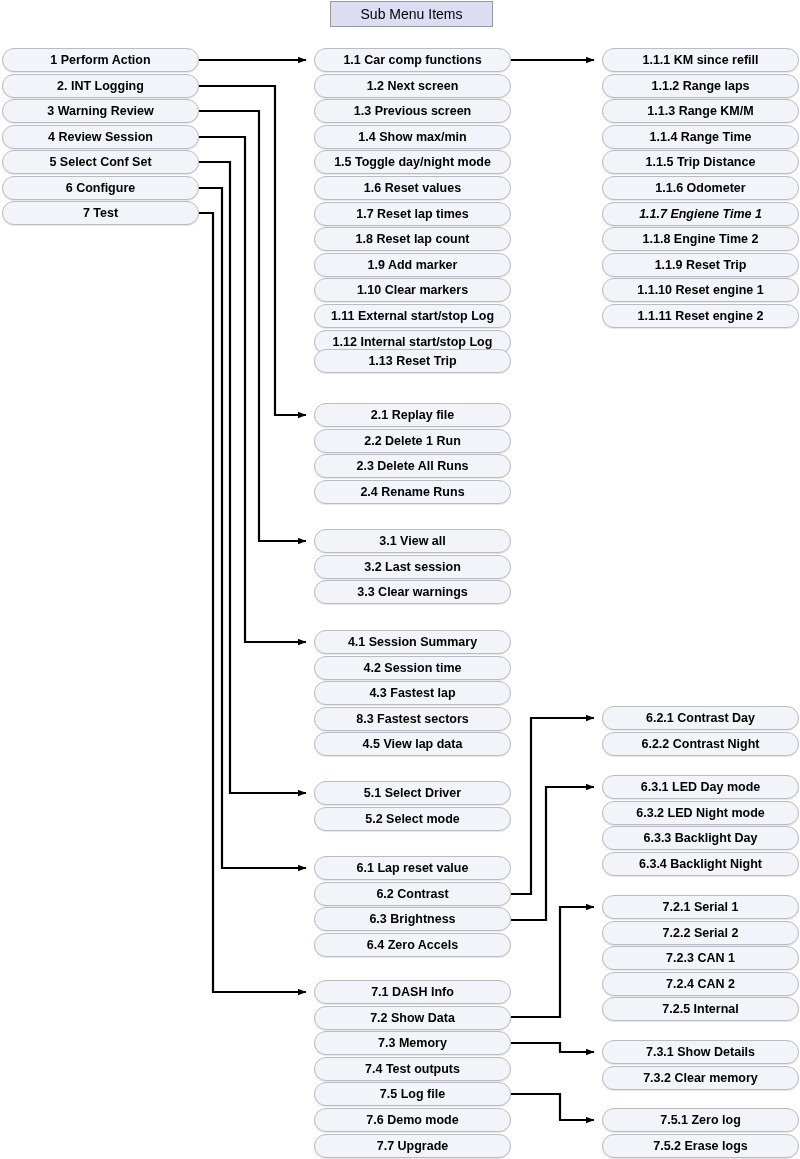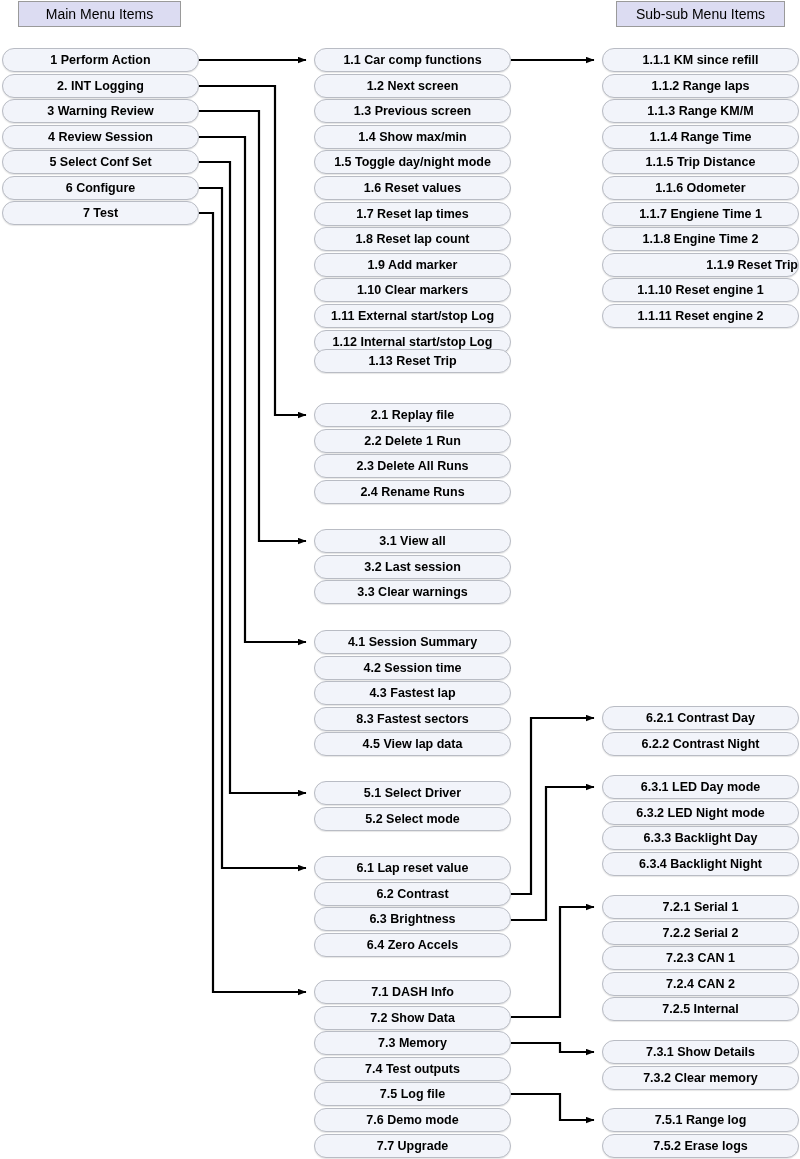--- a/index.html
+++ b/index.html
@@ -78,22 +78,21 @@
         <path d="M199,213 L213,213 L213,992 L306,992" marker-end="url(#arrow)"></path>
         <path d="M511,60 L594,60" marker-end="url(#arrow)"></path>
         <path d="M511,894 L531,894 L531,718 L594,718" marker-end="url(#arrow)"></path>
         <path d="M511,920 L546,920 L546,787 L594,787" marker-end="url(#arrow)"></path>
         <path d="M511,1017 L560,1017 L560,907 L594,907" marker-end="url(#arrow)"></path>
         <path d="M511,1043 L560,1043 L560,1052 L594,1052" marker-end="url(#arrow)"></path>
         <path d="M511,1094 L560,1094 L560,1120 L594,1120" marker-end="url(#arrow)"></path>
       </g>
   </svg>
 
-  <div class="col-header" style="left: 18px; top: 1px; width: 163px;"><span>Main Menu Items</span></div>
-  <div class="col-header" style="left: 616px; top: 1px; width: 169px;"><span>Sub-sub Menu Items</span></div>
+  <div class="col-header" style="left: 330px; top: 1px; width: 163px;"><span>Sub Menu Items</span></div>
 
   <div id="col1">
       <div class="node col1" style="top: 48px;">1 Perform Action</div>
       <div class="node col1" style="top: 74px;">2. INT Logging</div>
       <div class="node col1" style="top: 99px;">3 Warning Review</div>
       <div class="node col1" style="top: 125px;">4 Review Session</div>
       <div class="node col1" style="top: 150px;">5 Select Conf Set</div>
       <div class="node col1" style="top: 176px;">6 Configure</div>
       <div class="node col1" style="top: 201px;">7 Test</div>
     </div>
@@ -137,35 +136,35 @@
       <div class="node col2" style="top: 1108px;">7.6 Demo mode</div>
       <div class="node col2" style="top: 1134px;">7.7 Upgrade</div>
     </div>
   <div id="col3">
       <div class="node col3" style="top: 48px;">1.1.1 KM since refill</div>
       <div class="node col3" style="top: 74px;">1.1.2 Range laps</div>
       <div class="node col3" style="top: 99px;">1.1.3 Range KM/M</div>
       <div class="node col3" style="top: 125px;">1.1.4 Range Time</div>
       <div class="node col3" style="top: 150px;">1.1.5 Trip Distance</div>
       <div class="node col3" style="top: 176px; text-align: center;">1.1.6 Odometer</div>
-      <div class="node col3" style="top: 202px;">1.1.7 Engiene Time 1</div>
+      <div class="node col3" style="top: 202px; font-style: italic;">1.1.7 Engiene Time 1</div>
       <div class="node col3" style="top: 227px;">1.1.8 Engine Time 2</div>
-      <div class="node col3" style="top: 253px; text-align: right;">1.1.9 Reset Trip</div>
+      <div class="node col3" style="top: 253px;">1.1.9 Reset Trip</div>
       <div class="node col3" style="top: 278px;">1.1.10 Reset engine 1</div>
       <div class="node col3" style="top: 304px;">1.1.11 Reset engine 2</div>
       <div class="node col3" style="top: 706px;">6.2.1 Contrast Day</div>
       <div class="node col3" style="top: 732px;">6.2.2 Contrast Night</div>
       <div class="node col3" style="top: 775px;">6.3.1 LED Day mode</div>
       <div class="node col3" style="top: 801px;">6.3.2 LED Night mode</div>
       <div class="node col3" style="top: 826px;">6.3.3 Backlight Day</div>
       <div class="node col3" style="top: 852px;">6.3.4 Backlight Night</div>
       <div class="node col3" style="top: 895px;">7.2.1 Serial 1</div>
       <div class="node col3" style="top: 921px;">7.2.2 Serial 2</div>
       <div class="node col3" style="top: 946px;">7.2.3 CAN 1</div>
       <div class="node col3" style="top: 972px;">7.2.4 CAN 2</div>
       <div class="node col3" style="top: 997px;">7.2.5 Internal</div>
       <div class="node col3" style="top: 1040px; text-align: center;">7.3.1 Show Details</div>
       <div class="node col3" style="top: 1066px;">7.3.2 Clear memory</div>
-      <div class="node col3" style="top: 1108px;">7.5.1 Range log</div>
+      <div class="node col3" style="top: 1108px;">7.5.1 Zero log</div>
       <div class="node col3" style="top: 1134px;">7.5.2 Erase logs</div>
     </div>
 
 </div>
 
 </body></html>

